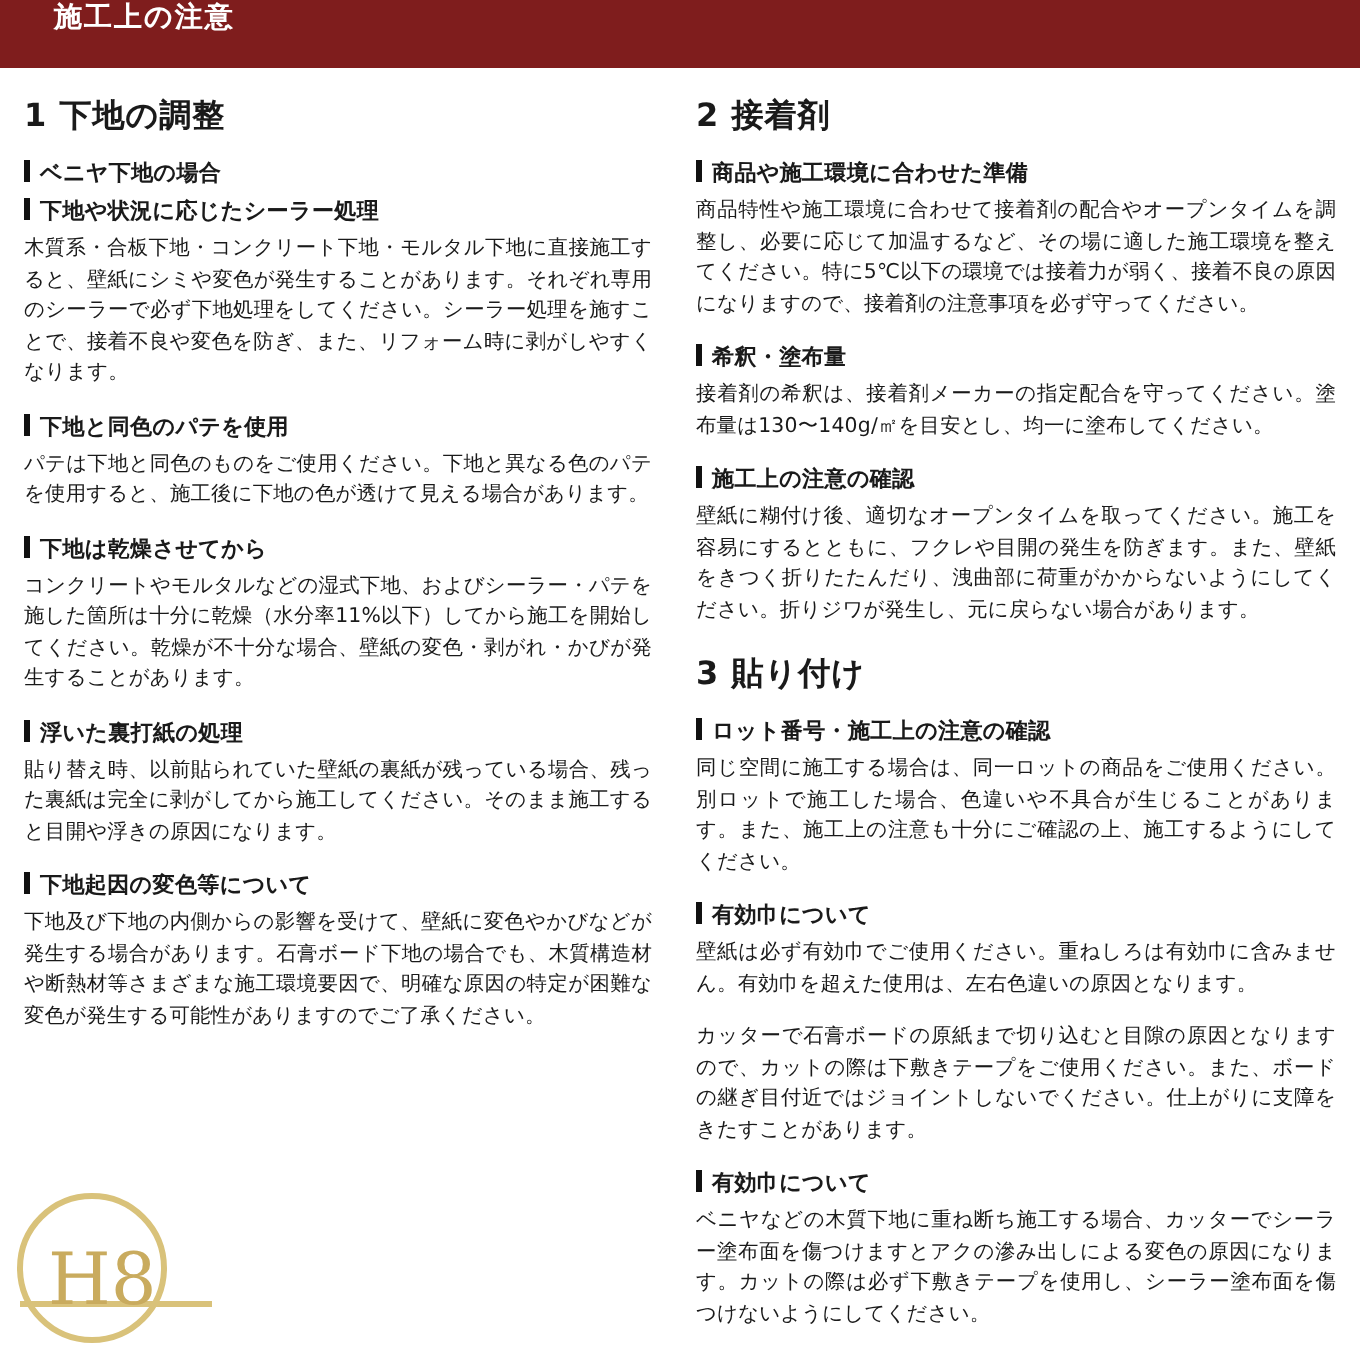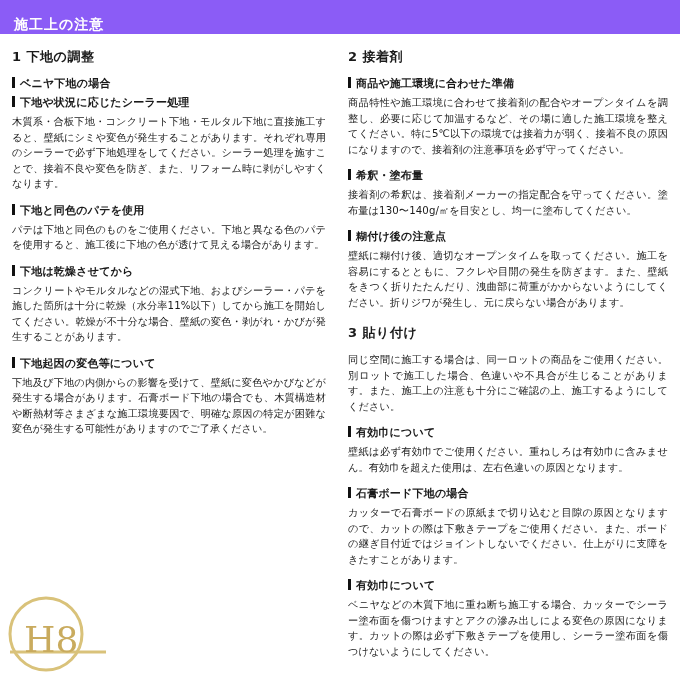--- a/index.html
+++ b/index.html
@@ -18,24 +18,24 @@
   .page {
     position: relative;
     width: 680px;
     height: 680px;
     box-sizing: border-box;
   }
   
   .header {
     position: relative;
     height: 34px;
-    background: #8b5cf6;
+    background: #7f1d1d;
     display: flex;
-    align-items: flex-end;
-    padding-left: 14px;
+    align-items: flex-start;
+    padding-left: 27px;
   }
   .header-title {
     color: #ffffff;
     font-size: 14px;
     font-weight: bold;
     letter-spacing: 1px;
   }
   
   .watermark {
     position: absolute;
@@ -53,21 +53,21 @@
   .col {
     width: 50%;
     box-sizing: border-box;
     padding-right: 14px;
   }
   .col.right {
     padding-right: 0;
     padding-left: 8px;
   }
   .sec-title {
-    font-size: 13px;
+    font-size: 16px;
     font-weight: bold;
     margin: 0 0 10px 0;
     letter-spacing: 0.5px;
   }
   .sec-title.spaced {
     margin-top: 14px;
   }
   .sub {
     margin: 0 0 4px 0;
     font-size: 11px;
@@ -119,20 +119,24 @@
       <div class="block">
         <p class="sub"><span class="bar"></span><span>下地と同色のパテを使用</span></p>
         <p class="body-text">パテは下地と同色のものをご使用ください。下地と異なる色のパテを使用すると、施工後に下地の色が透けて見える場合があります。</p>
       </div>
 
       <div class="block">
         <p class="sub"><span class="bar"></span><span>下地は乾燥させてから</span></p>
         <p class="body-text">コンクリートやモルタルなどの湿式下地、およびシーラー・パテを施した箇所は十分に乾燥（水分率11%以下）してから施工を開始してください。乾燥が不十分な場合、壁紙の変色・剥がれ・かびが発生することがあります。</p>
       </div>
 
+      <div class="block">
+        <p class="sub"><span class="bar"></span><span>浮いた裏打紙の処理</span></p>
+        <p class="body-text">貼り替え時、以前貼られていた壁紙の裏紙が残っている場合、残った裏紙は完全に剥がしてから施工してください。そのまま施工すると目開や浮きの原因になります。</p>
+      </div>
 
       <div class="block">
         <p class="sub"><span class="bar"></span><span>下地起因の変色等について</span></p>
         <p class="body-text">下地及び下地の内側からの影響を受けて、壁紙に変色やかびなどが発生する場合があります。石膏ボード下地の場合でも、木質構造材や断熱材等さまざまな施工環境要因で、明確な原因の特定が困難な変色が発生する可能性がありますのでご了承ください。</p>
       </div>
     </div>
 
     <div class="col right">
       <h2 class="sec-title">2 接着剤</h2>
 
@@ -140,37 +144,37 @@
         <p class="sub"><span class="bar"></span><span>商品や施工環境に合わせた準備</span></p>
         <p class="body-text">商品特性や施工環境に合わせて接着剤の配合やオープンタイムを調整し、必要に応じて加温するなど、その場に適した施工環境を整えてください。特に5℃以下の環境では接着力が弱く、接着不良の原因になりますので、接着剤の注意事項を必ず守ってください。</p>
       </div>
 
       <div class="block">
         <p class="sub"><span class="bar"></span><span>希釈・塗布量</span></p>
         <p class="body-text">接着剤の希釈は、接着剤メーカーの指定配合を守ってください。塗布量は130〜140g/㎡を目安とし、均一に塗布してください。</p>
       </div>
 
       <div class="block">
-        <p class="sub"><span class="bar"></span><span>糊付け後の注意点</span></p>
+        <p class="sub"><span class="bar"></span><span>施工上の注意の確認</span></p>
         <p class="body-text">壁紙に糊付け後、適切なオープンタイムを取ってください。施工を容易にするとともに、フクレや目開の発生を防ぎます。また、壁紙をきつく折りたたんだり、洩曲部に荷重がかからないようにしてください。折りジワが発生し、元に戻らない場合があります。</p>
       </div>
 
       <h2 class="sec-title spaced">3 貼り付け</h2>
 
       <div class="block">
+        <p class="sub"><span class="bar"></span><span>ロット番号・施工上の注意の確認</span></p>
         <p class="body-text">同じ空間に施工する場合は、同一ロットの商品をご使用ください。別ロットで施工した場合、色違いや不具合が生じることがあります。また、施工上の注意も十分にご確認の上、施工するようにしてください。</p>
       </div>
 
       <div class="block">
         <p class="sub"><span class="bar"></span><span>有効巾について</span></p>
         <p class="body-text">壁紙は必ず有効巾でご使用ください。重ねしろは有効巾に含みません。有効巾を超えた使用は、左右色違いの原因となります。</p>
       </div>
 
       <div class="block">
-        <p class="sub"><span class="bar"></span><span>石膏ボード下地の場合</span></p>
         <p class="body-text">カッターで石膏ボードの原紙まで切り込むと目隙の原因となりますので、カットの際は下敷きテープをご使用ください。また、ボードの継ぎ目付近ではジョイントしないでください。仕上がりに支障をきたすことがあります。</p>
       </div>
 
       <div class="block">
         <p class="sub"><span class="bar"></span><span>有効巾について</span></p>
         <p class="body-text">ベニヤなどの木質下地に重ね断ち施工する場合、カッターでシーラー塗布面を傷つけますとアクの滲み出しによる変色の原因になります。カットの際は必ず下敷きテープを使用し、シーラー塗布面を傷つけないようにしてください。</p>
       </div>
 
     </div>
 

